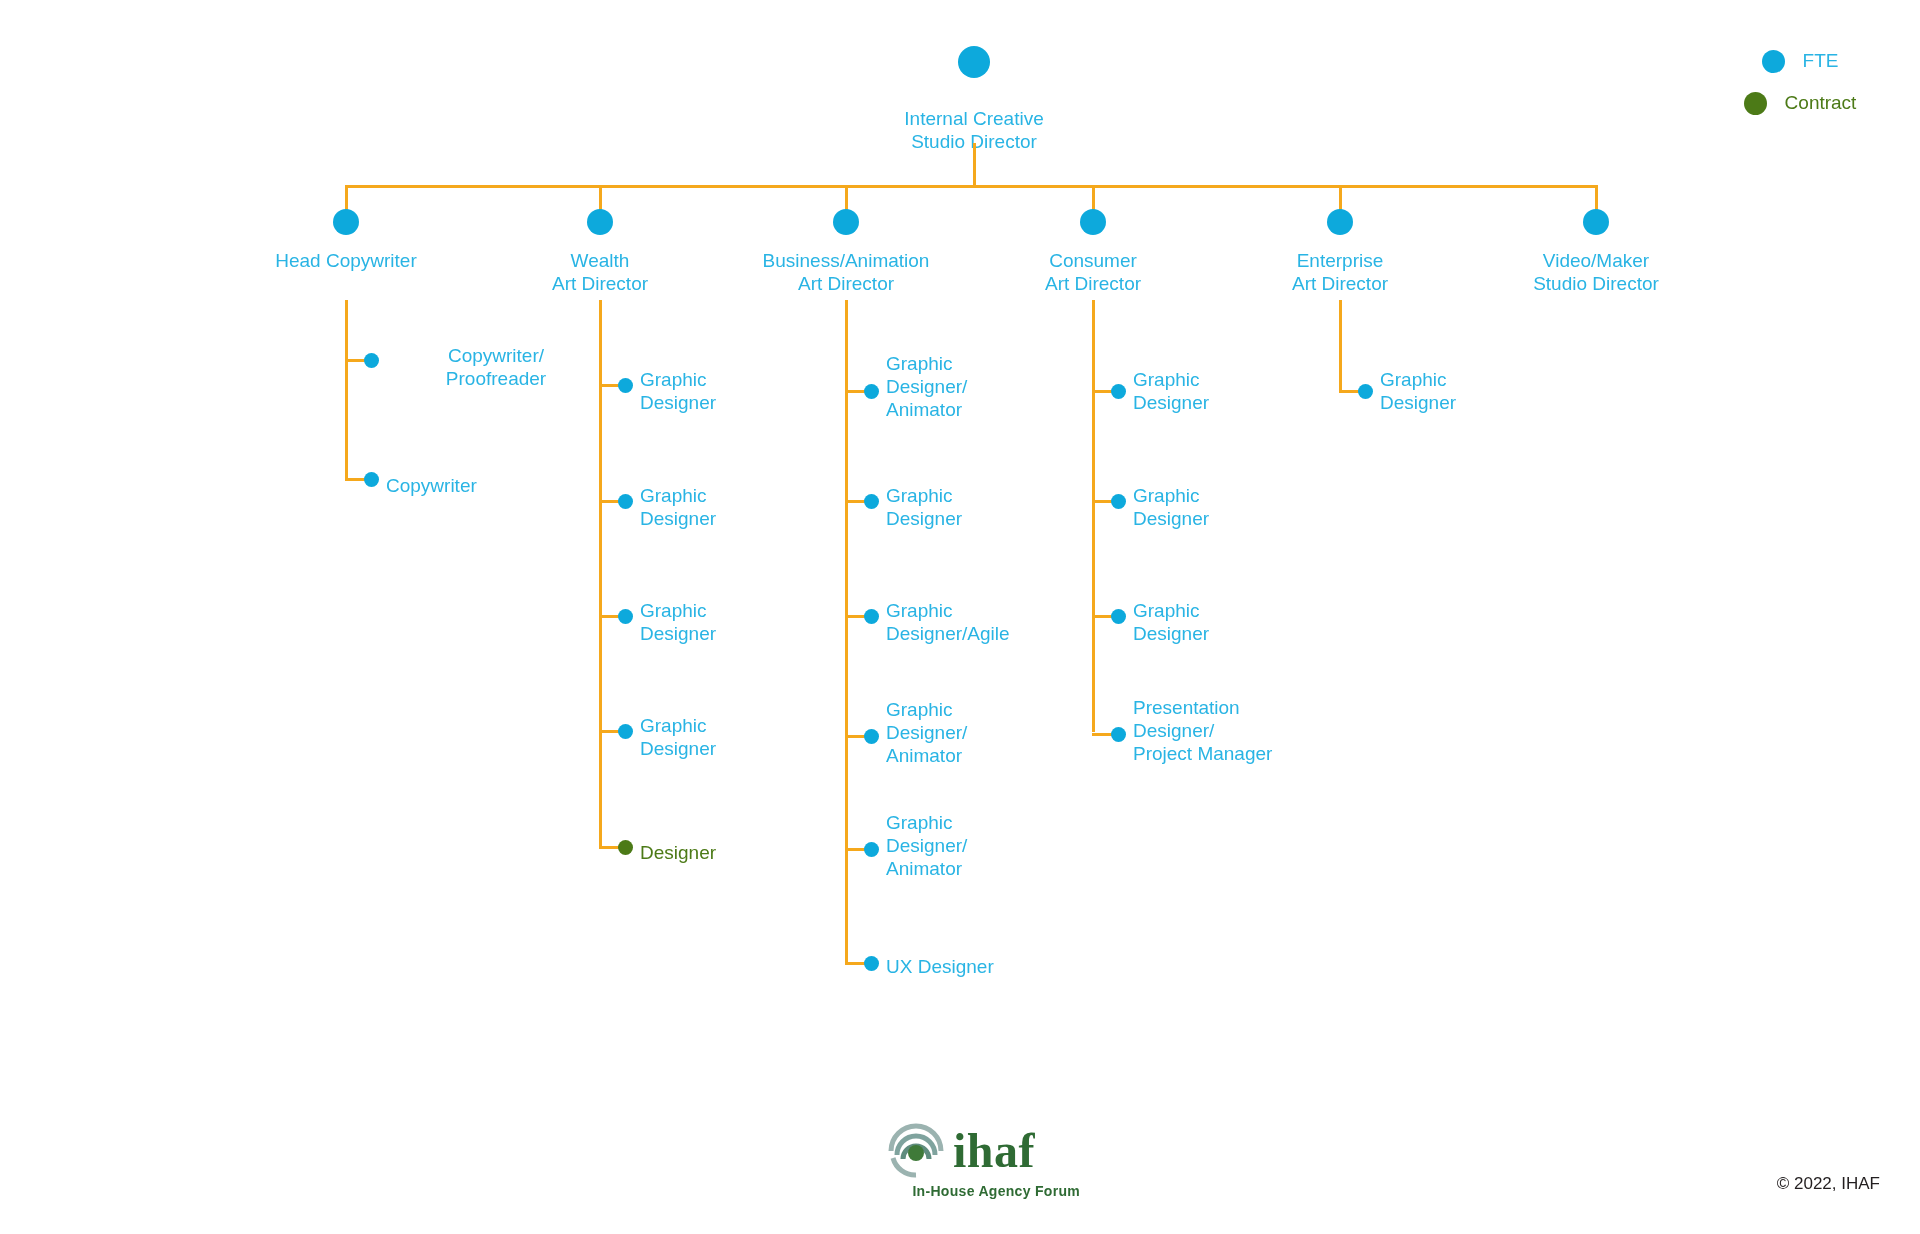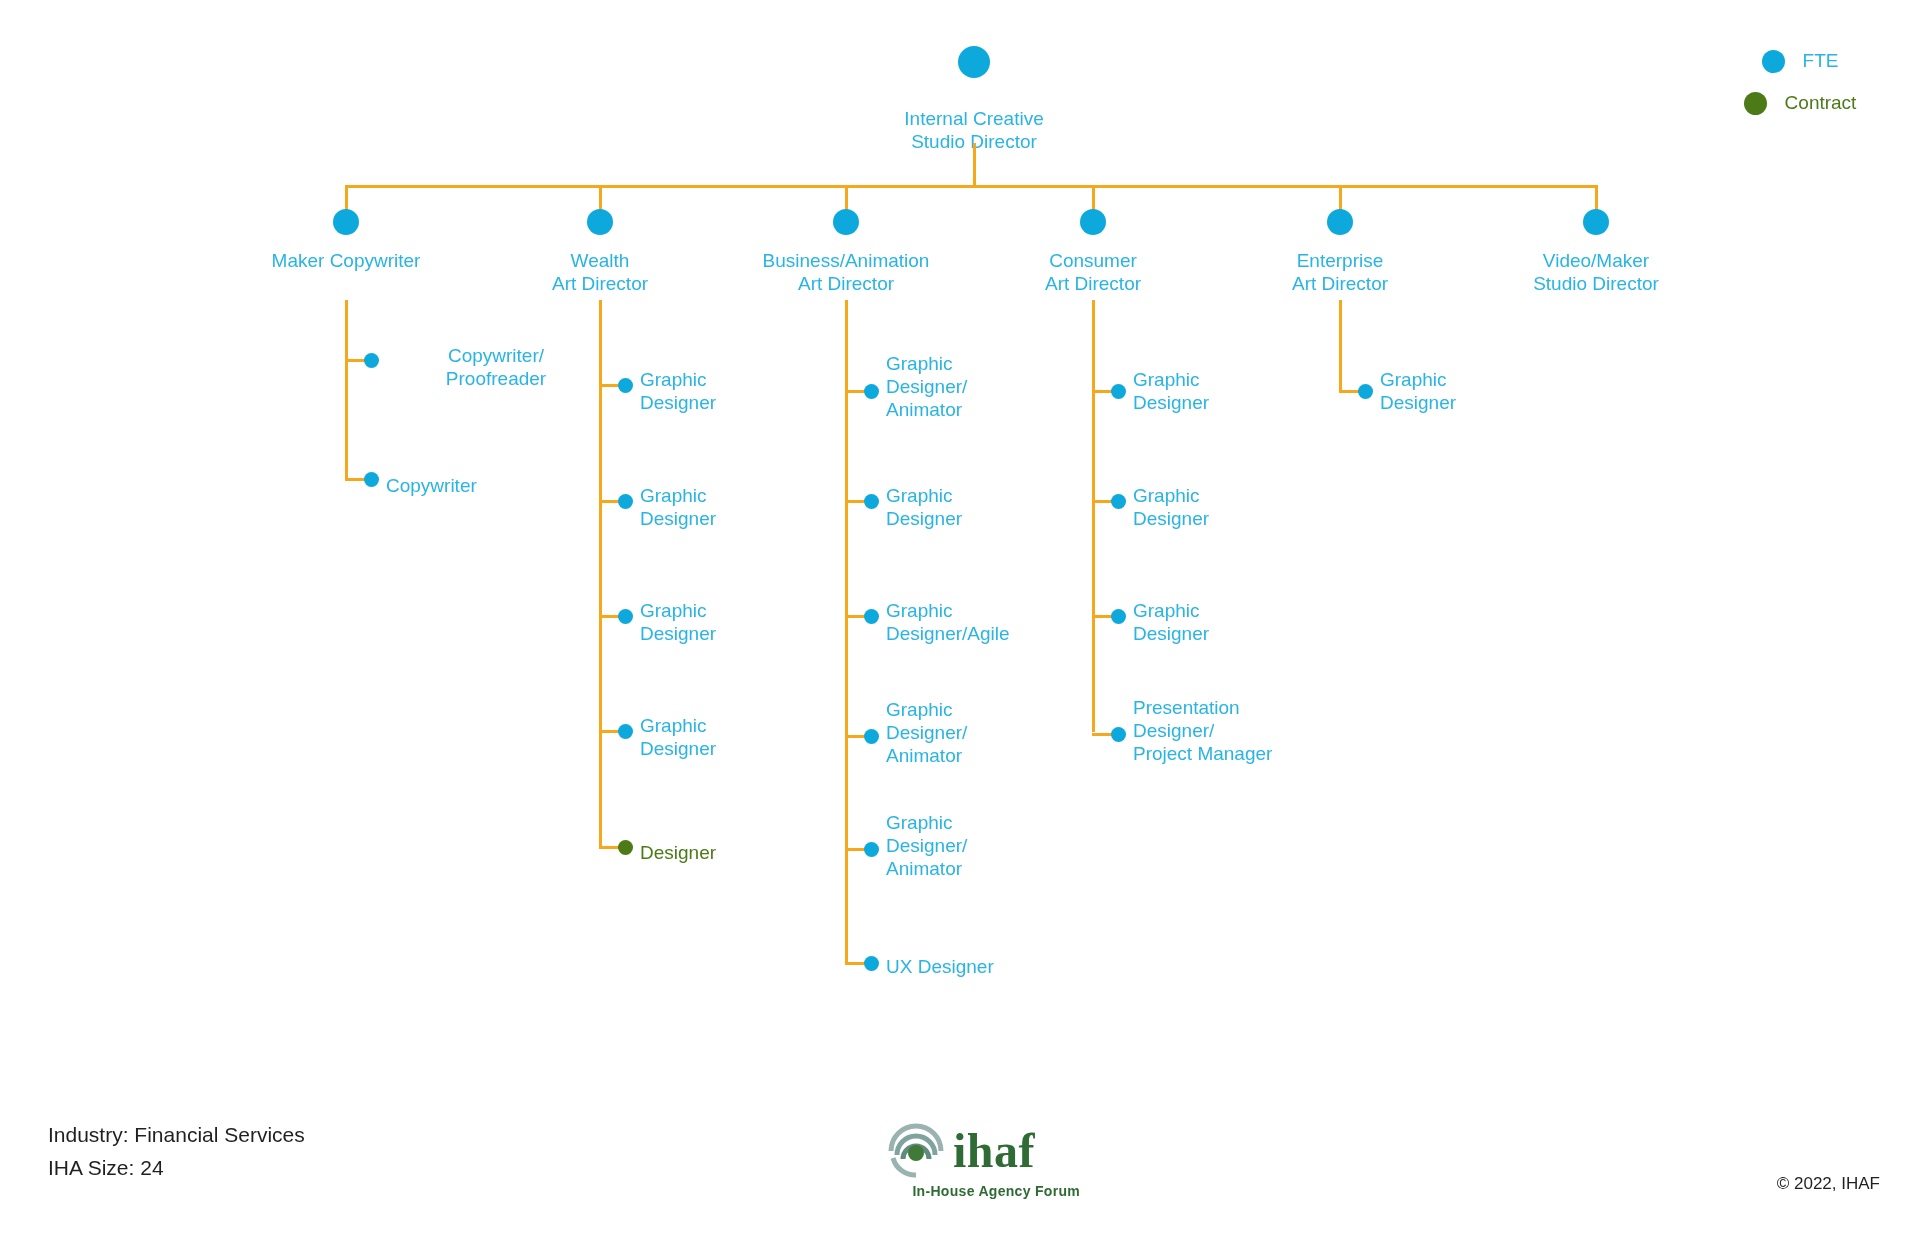--- a/index.html
+++ b/index.html
@@ -147,21 +147,21 @@
   <div class="node-dot dot-root" style="left:958px; top:46px;"></div>
   <div class="lbl center" style="left:834px; top:107px; width:280px;">Internal Creative
 Studio Director</div>
 
   <div class="ln-v" style="left:973px; top:143px; height:44px;"></div>
 
   <div class="ln-h" style="left:345px; top:185px; width:1252px;"></div>
 
   <div class="ln-v" style="left:345px; top:185px; height:31px;"></div>
   <div class="node-dot dot-mgr" style="left:333px; top:209px;"></div>
-  <div class="lbl center" style="left:206px; top:249px; width:280px;">Maker Copywriter</div>
+  <div class="lbl center" style="left:206px; top:249px; width:280px;">Head Copywriter</div>
 
   <div class="ln-v" style="left:345px; top:300px; height:180px;"></div>
   <div class="ln-h" style="left:345px; top:359px; width:27px;"></div>
   <div class="node-dot dot-leaf" style="left:364px; top:353px;"></div>
   <div class="lbl left" style="left:386px; top:344px; width:220px;text-align:center;">Copywriter/
 Proofreader</div>
 
   <div class="ln-h" style="left:345px; top:478px; width:27px;"></div>
   <div class="node-dot dot-leaf" style="left:364px; top:472px;"></div>
   <div class="lbl left" style="left:386px; top:474px; width:220px;">Copywriter</div>
@@ -273,24 +273,20 @@
   <div class="ln-h" style="left:1339px; top:390px; width:27px;"></div>
   <div class="node-dot dot-leaf" style="left:1358px; top:384px;"></div>
   <div class="lbl left" style="left:1380px; top:368px; width:220px;">Graphic
 Designer</div>
 
   <div class="ln-v" style="left:1595px; top:185px; height:31px;"></div>
   <div class="node-dot dot-mgr" style="left:1583px; top:209px;"></div>
   <div class="lbl center" style="left:1456px; top:249px; width:280px;">Video/Maker
 Studio Director</div>
 
-  <div id="footer-meta">
-    <div>Industry: Financial Services</div>
-    <div>IHA Size: 24</div>
-  </div>
 
   <div id="logo">
     <div class="logo-row">
       <svg width="62" height="58" viewBox="0 0 62 58">
         <path d="M6 29 A25 25 0 0 1 31 4 A25 25 0 0 1 56 29" fill="none" stroke="#9BB3B0" stroke-width="5"></path>
         <path d="M12 33 A19 19 0 0 1 31 14 A19 19 0 0 1 50 33" fill="none" stroke="#7FA39E" stroke-width="5"></path>
         <path d="M18 37 A13 13 0 0 1 31 24 A13 13 0 0 1 44 37" fill="none" stroke="#5F8C7E" stroke-width="5"></path>
         <path d="M8 36 A23 23 0 0 0 31 53" fill="none" stroke="#9BB3B0" stroke-width="5"></path>
         <circle cx="31" cy="31" r="8" fill="#3F7A39"></circle>
       </svg>

